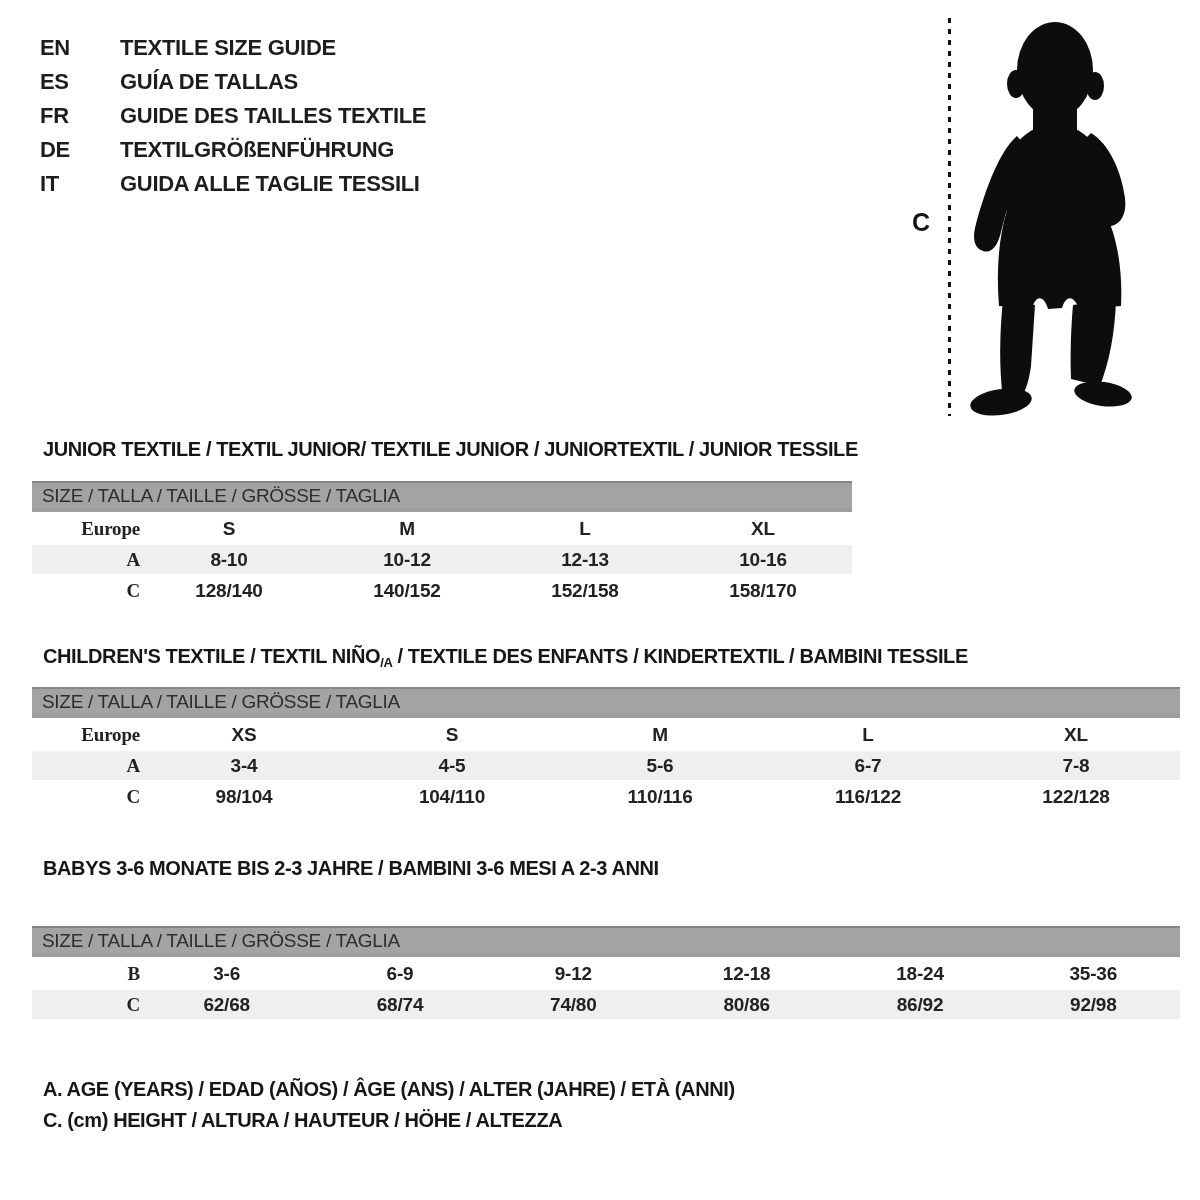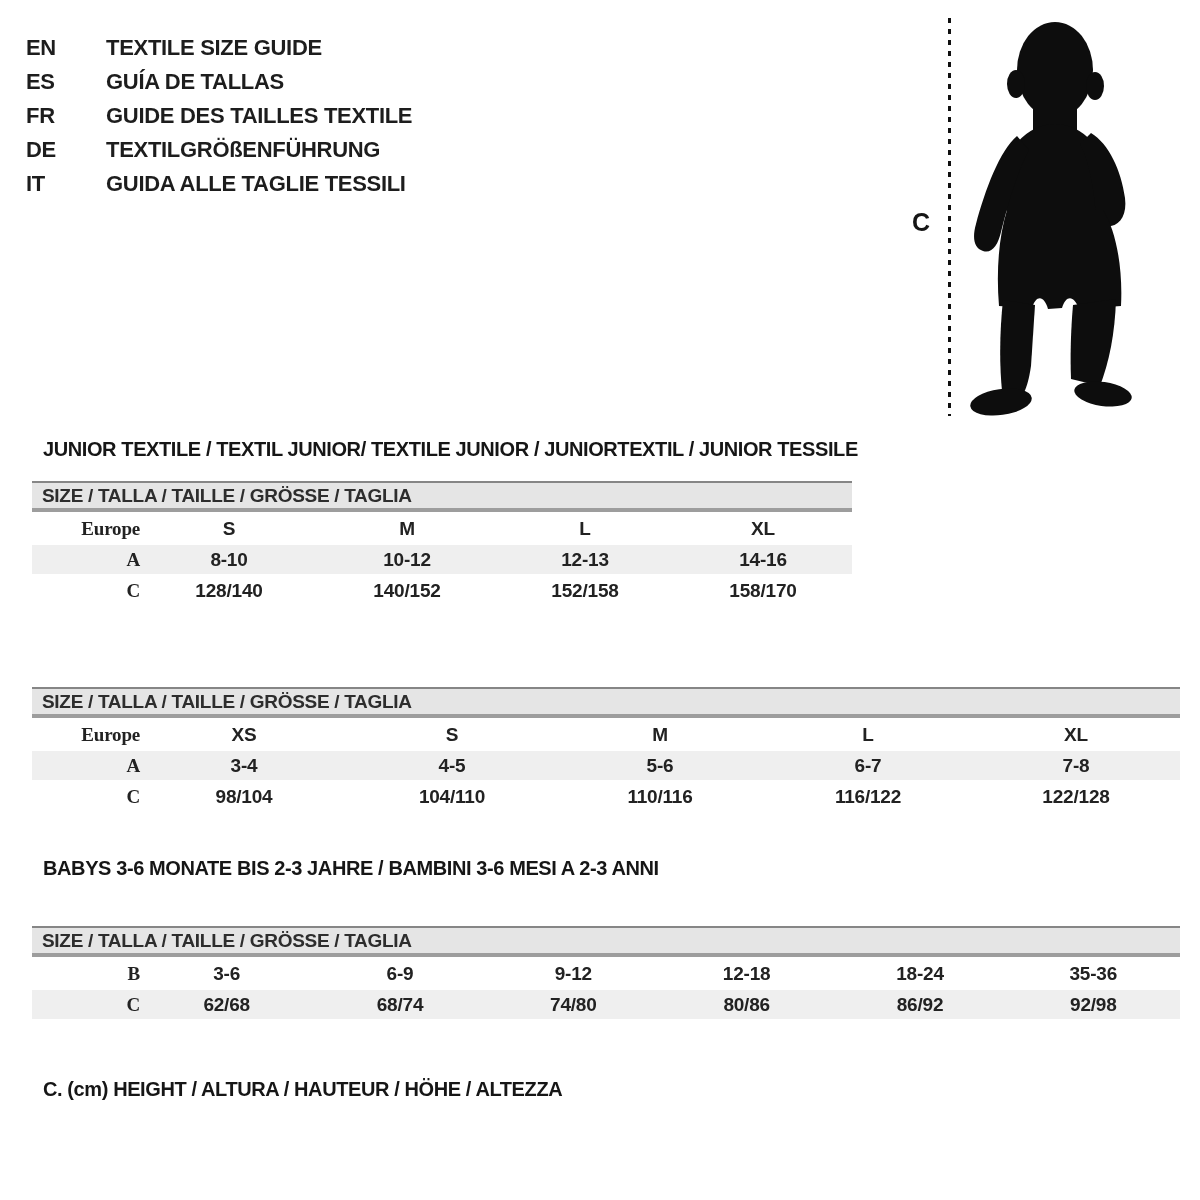--- a/index.html
+++ b/index.html
@@ -1,38 +1,38 @@
 <!DOCTYPE html>
 <html><head>
 <meta charset="utf-8">
 <style>
   html,body{margin:0;padding:0;background:#fff;}
   .page{position:relative;width:1200px;height:1200px;background:#fff;overflow:hidden;
         font-family:"Liberation Sans",sans-serif;color:#1d1d1d;}
 
   
-  .lang-block{position:absolute;left:26px;top:36px;display:grid;grid-template-columns:80px auto;
+  .lang-block{position:absolute;left:40px;top:36px;display:grid;grid-template-columns:80px auto;
               row-gap:10px;font-size:22px;font-weight:700;letter-spacing:-0.3px;line-height:24px;white-space:nowrap;}
   .lang-row{display:contents;}
 
   
   .measure-line{position:absolute;left:948px;top:18px;width:3px;height:398px;
                 background:repeating-linear-gradient(to bottom,#101010 0 5px,transparent 5px 11px);}
   .measure-label{position:absolute;left:912px;top:208px;font-size:25px;font-weight:700;color:#151515;}
   .toddler{position:absolute;left:966px;top:18px;width:174px;height:400px;}
 
   
   .sec-title{position:absolute;left:43px;font-size:20px;font-weight:700;letter-spacing:-0.4px;
              white-space:nowrap;color:#161616;line-height:31px;}
   .sub{font-size:13px;position:relative;top:4px;}
 
   
   .sizetable{position:absolute;left:32px;}
-  .size-bar{height:25px;line-height:25px;background:#e5e5e5;border-top:2px solid #868686;
-            border-bottom:4px solid #9d9d9d;padding-left:10px;font-size:19px;font-weight:700;
+  .size-bar{height:25px;line-height:25px;background:#a3a3a3;border-top:2px solid #868686;
+            border-bottom:4px solid #9d9d9d;padding-left:10px;font-size:19px;font-weight:400;
             color:#2d2d2d;letter-spacing:-0.3px;}
   .trow{display:flex;align-items:center;height:29px;margin-top:2px;font-size:19px;font-weight:700;
         letter-spacing:-0.2px;color:#222;}
   .trow.stripe{background:#efefef;}
   .tlabel{width:108px;padding-left:10px;box-sizing:border-box;text-align:right;font-family:Liberation Serif, serif;}
   .tcell{flex:1;text-align:center;}
 
   
   .legend{position:absolute;left:43px;top:1074px;font-size:20px;font-weight:700;
           letter-spacing:-0.4px;line-height:31px;white-space:nowrap;color:#161616;}
@@ -92,31 +92,32 @@
       <span class="tcell">S</span>
       <span class="tcell">M</span>
       <span class="tcell">L</span>
       <span class="tcell">XL</span>
     </div>
     <div class="trow stripe">
       <span class="tlabel">A</span>
       <span class="tcell">8-10</span>
       <span class="tcell">10-12</span>
       <span class="tcell">12-13</span>
-      <span class="tcell">14-16</span>
+      <span class="tcell">10-16</span>
     </div>
     <div class="trow">
       <span class="tlabel">C</span>
       <span class="tcell">128/140</span>
       <span class="tcell">140/152</span>
       <span class="tcell">152/158</span>
       <span class="tcell">158/170</span>
     </div>
   </div>
 
+  <div class="sec-title" style="top:641px"><span>CHILDREN'S TEXTILE / TEXTIL NIÑO</span><span class="sub">/A</span><span> / TEXTILE DES ENFANTS / KINDERTEXTIL / BAMBINI TESSILE</span></div>
   <div class="sizetable" style="top:687px;width:1148px">
     <div class="size-bar">SIZE / TALLA / TAILLE / GRÖSSE / TAGLIA</div>
     <div class="trow">
       <span class="tlabel">Europe</span>
       <span class="tcell">XS</span>
       <span class="tcell">S</span>
       <span class="tcell">M</span>
       <span class="tcell">L</span>
       <span class="tcell">XL</span>
     </div>
@@ -157,16 +158,17 @@
       <span class="tcell">62/68</span>
       <span class="tcell">68/74</span>
       <span class="tcell">74/80</span>
       <span class="tcell">80/86</span>
       <span class="tcell">86/92</span>
       <span class="tcell">92/98</span>
     </div>
   </div>
 
   <div class="legend">
+    <div>A. AGE (YEARS) / EDAD (AÑOS) / ÂGE (ANS) / ALTER (JAHRE) / ETÀ (ANNI)</div>
     <div>C. (cm) HEIGHT / ALTURA / HAUTEUR / HÖHE / ALTEZZA</div>
   </div>
 
 </div>
 
 </body></html>

